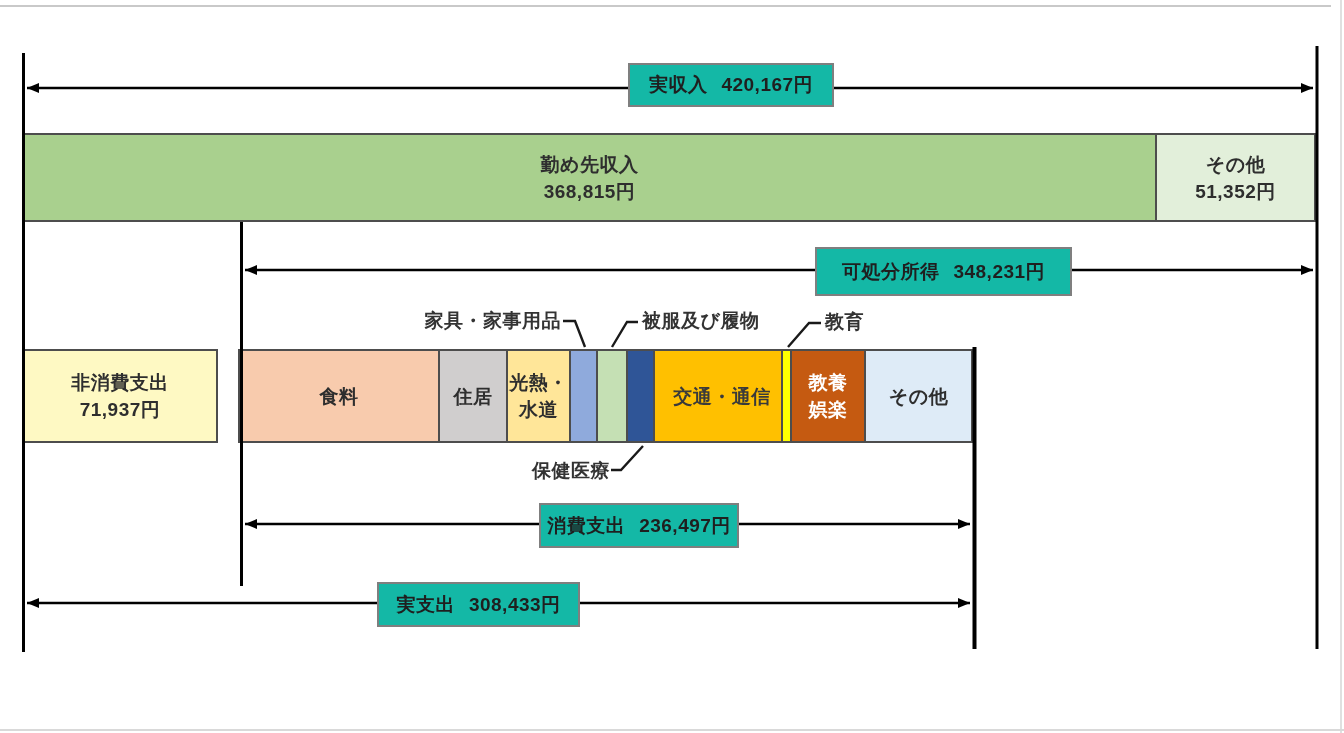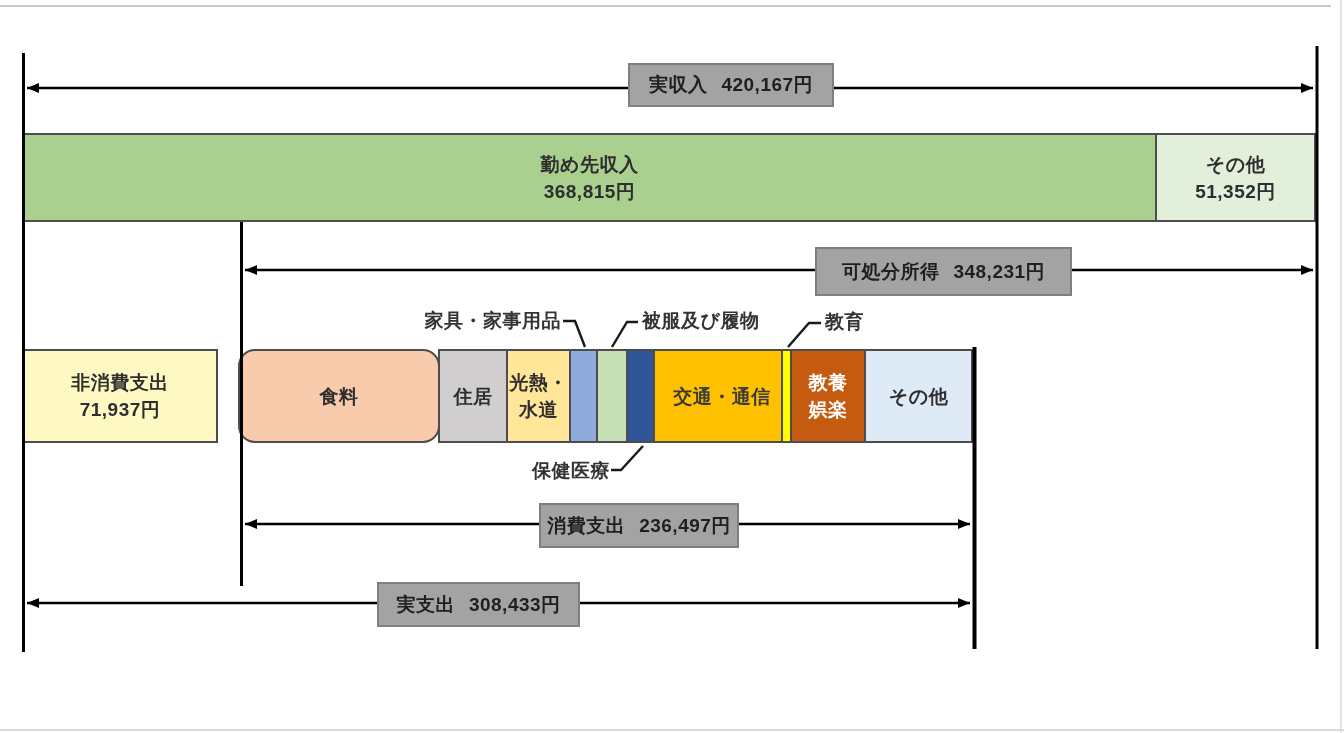--- a/index.html
+++ b/index.html
@@ -14,21 +14,21 @@
   .seg{
     position:absolute;top:0;bottom:0;box-sizing:border-box;
     border:2px solid #4d4d4d;
     display:flex;flex-direction:column;align-items:center;justify-content:center;
     text-align:center;font-size:19px;line-height:27px;color:#2e2e2e;
     letter-spacing:0.5px;
   }
   .seg.light{color:#ffffff;}
   .seg span{display:block;white-space:nowrap;}
   .labelbox{
-    position:absolute;z-index:3;background:#a3a3a3;border:2px solid #7f7f7f;
+    position:absolute;z-index:3;background:#14b8a6;border:2px solid #7f7f7f;
     display:flex;align-items:center;justify-content:center;box-sizing:border-box;
     font-size:19px;color:#1f1f1f;white-space:nowrap;letter-spacing:0.5px;
   }
   .labelbox .val{margin-left:14px;}
   .callout-label{
     position:absolute;z-index:3;font-size:19px;line-height:26px;color:#333333;
     white-space:nowrap;letter-spacing:0.5px;
   }
 </style>
 </head>
@@ -49,21 +49,21 @@
       <span>その他</span>
       <span>51,352円</span>
     </div>
   </div>
 
   <div class="bar" style="left:22px;top:349px;width:1294px;height:94px;">
     <div class="seg" style="left: 0px; width: 196px; background: #fef9c3;">
       <span>非消費支出</span>
       <span>71,937円</span>
     </div>
-    <div class="seg" style="left: 216px; width: 202px; background: rgb(248, 203, 173); border-radius: 17px;">
+    <div class="seg" style="left: 216px; width: 202px; background: rgb(248, 203, 173);">
       <span>食料</span>
     </div>
     <div class="seg" style="left: 416px; width: 70px; background: rgb(208, 206, 206);">
       <span>住居</span>
     </div>
     <div class="seg" style="left: 484px; width: 65px; background: rgb(255, 230, 153);">
       <span>光熱・</span>
       <span>水道</span>
     </div>
     <div class="seg" style="left: 547px; width: 29px; background: rgb(143, 170, 220);"></div>

